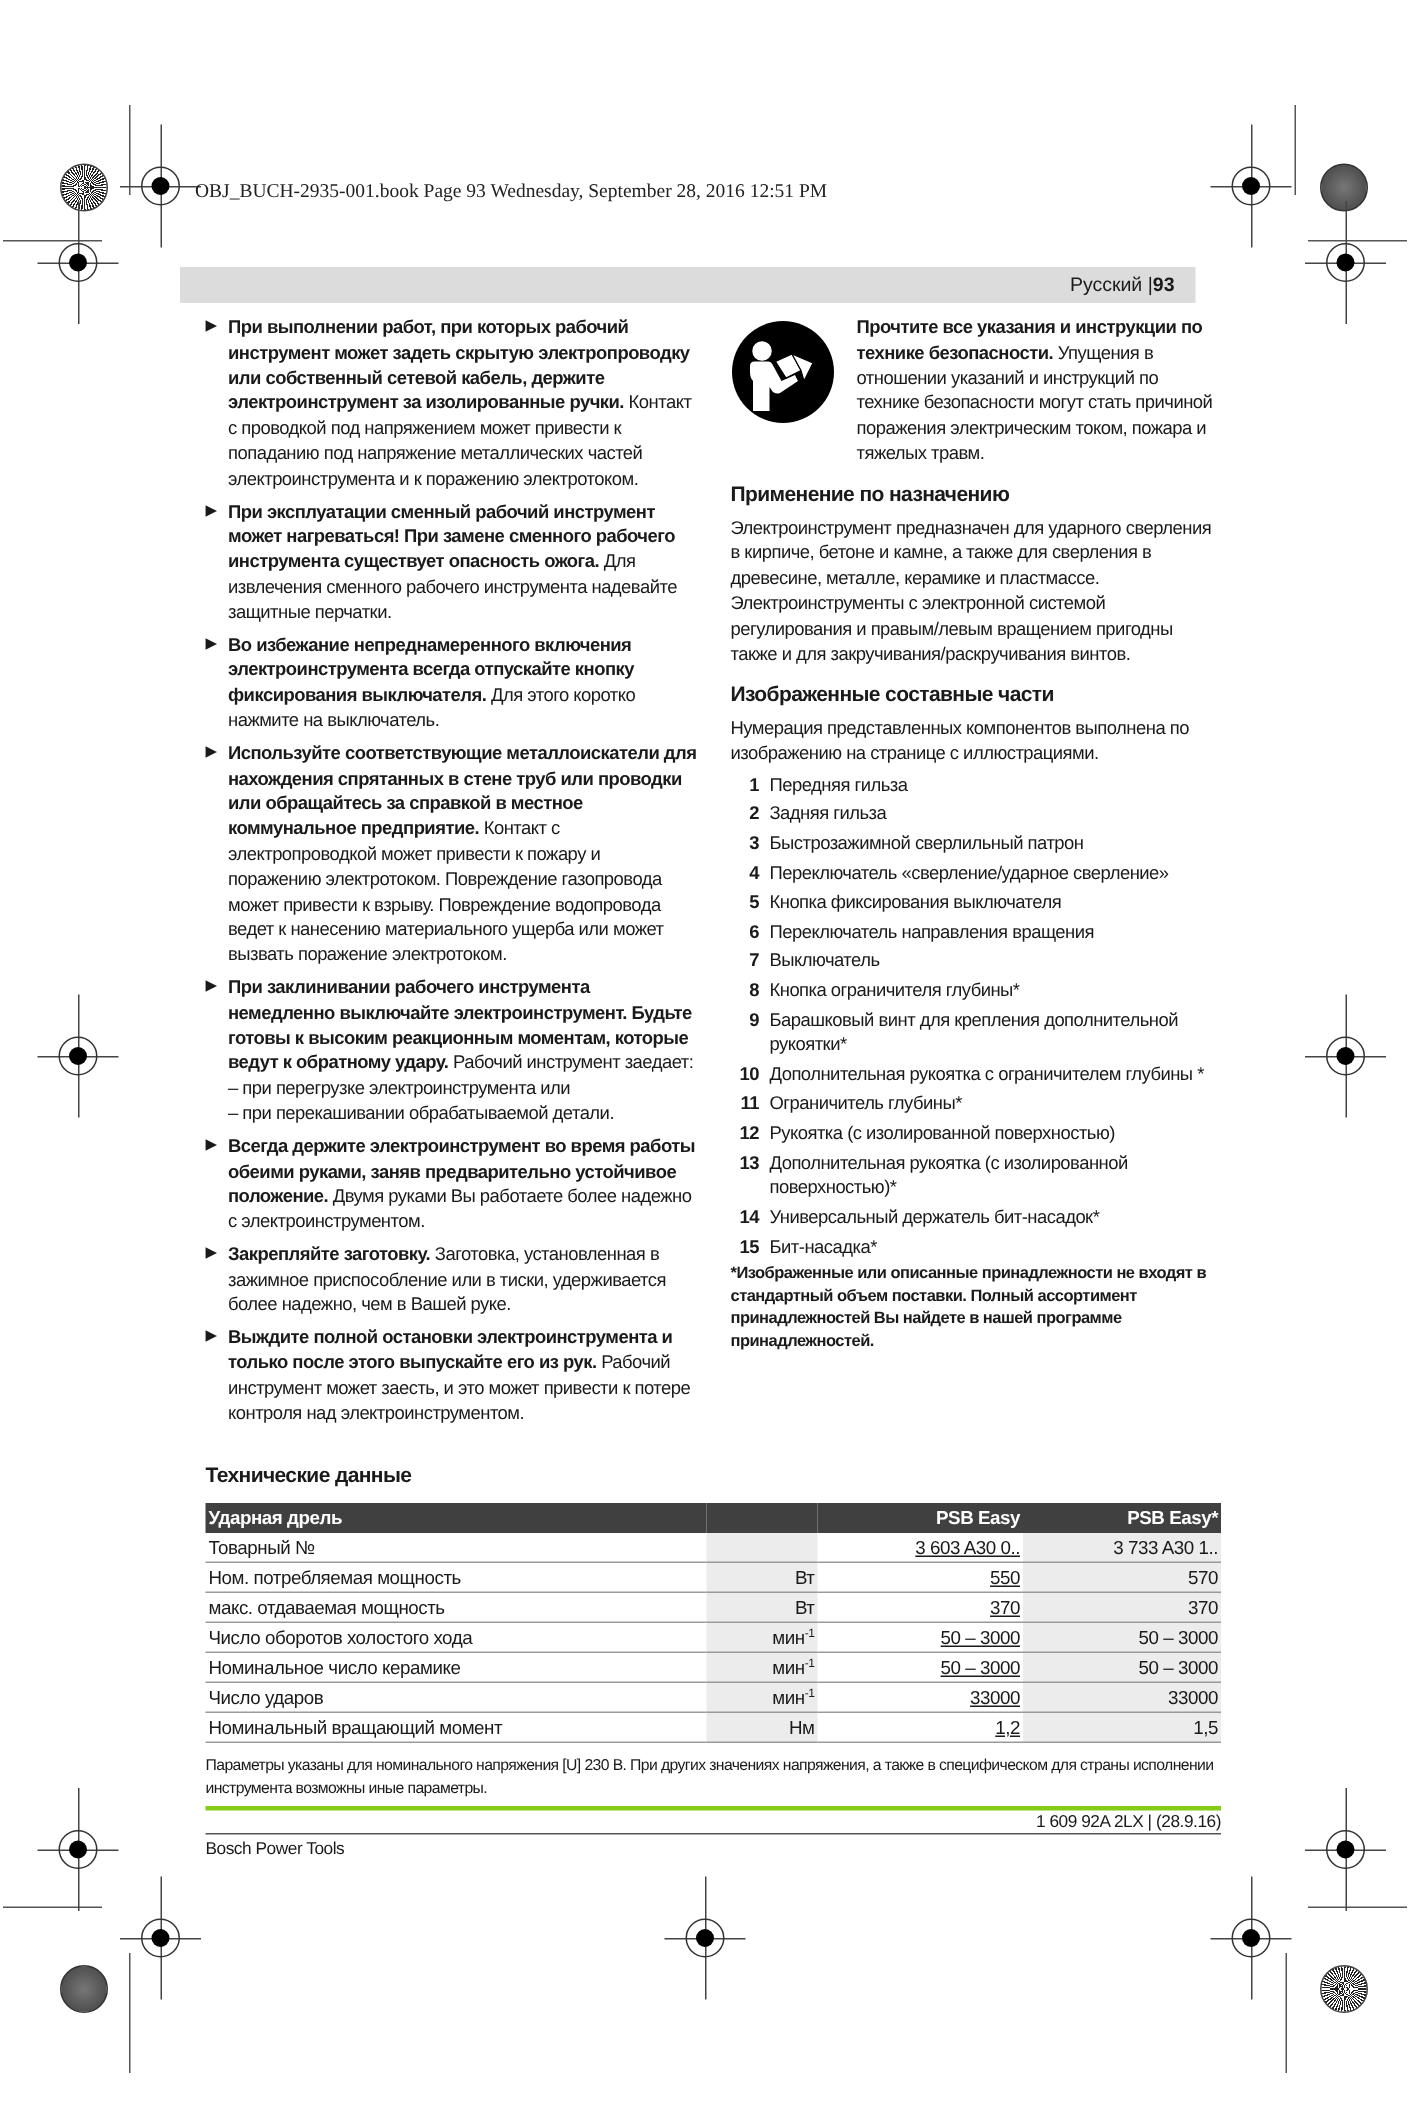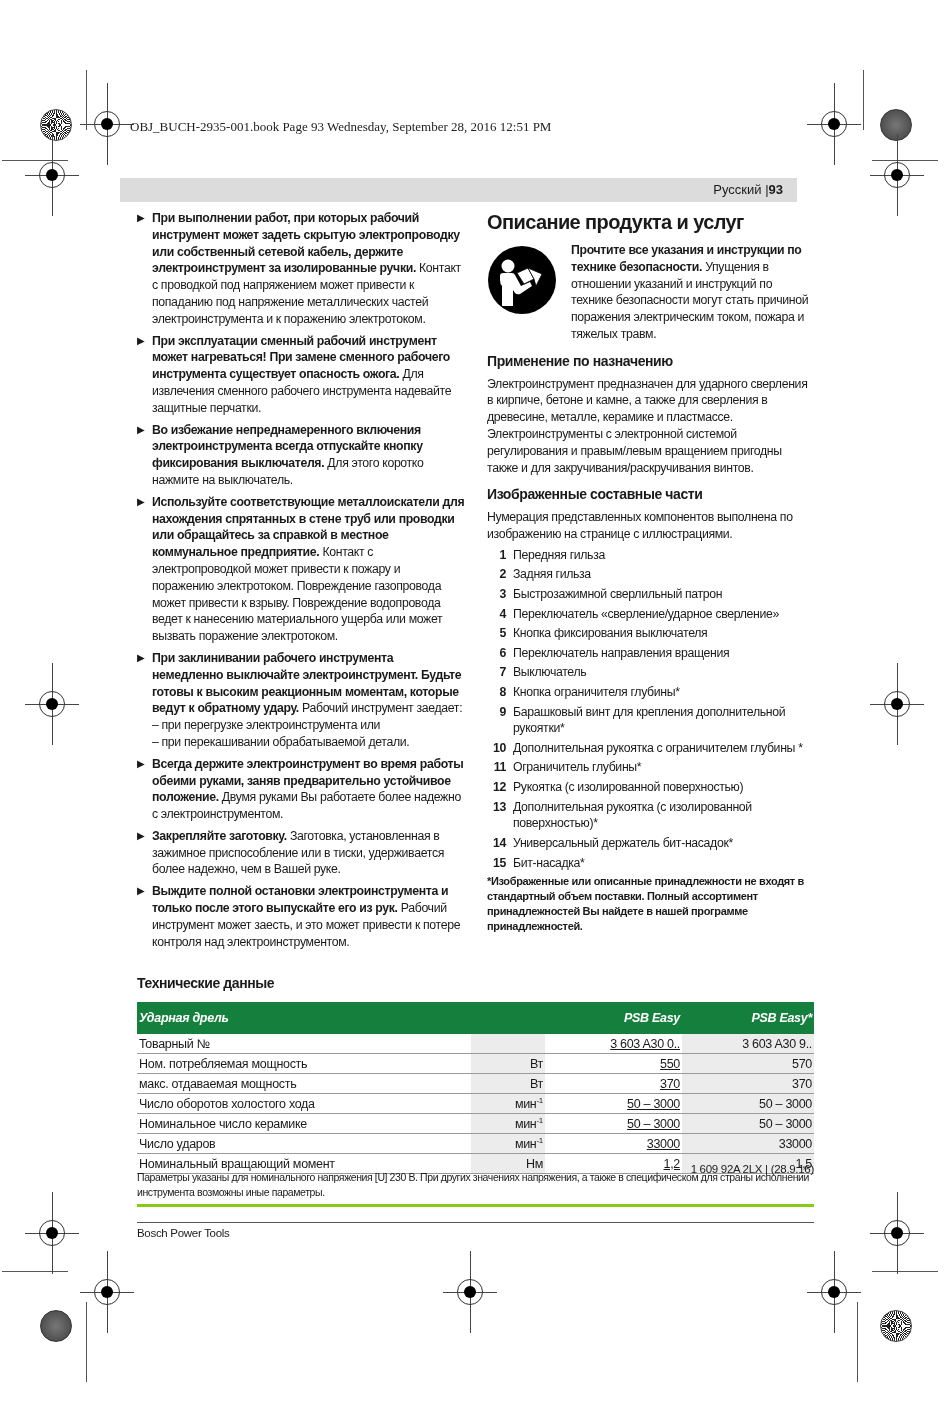--- a/index.html
+++ b/index.html
@@ -43,34 +43,34 @@
   .safety .txt { margin-left: 84px; }
 
   .parts { margin: 4px 0 0 0; padding: 0; list-style: none; }
   .parts li { position: relative; padding-left: 26px; margin-bottom: 2.8px; }
   .parts li .num { position: absolute; left: 0; width: 19px; text-align: right; font-weight: bold; }
   .footnote { font-weight: bold; font-size: 11px; line-height: 15px; letter-spacing: -0.35px; margin-top: 3px; }
 
   .tech-title { position: absolute; left: 137px; top: 975px; font-size: 14px; font-weight: bold; letter-spacing: -0.4px; }
   table.tech { position: absolute; left: 137px; top: 1002px; width: 677px; border-collapse: collapse;
                font-size: 12.5px; letter-spacing: -0.3px; }
-  table.tech th { background: #15803d; color: #fff; font-weight: bold; height: 32px; padding: 0 2px; text-align: right; font-style: italic; }
+  table.tech th { background: #404040; color: #fff; font-weight: bold; height: 20px; padding: 0 2px; text-align: right; }
   table.tech th:first-child { text-align: left; }
   table.tech td { height: 19px; padding: 0 2px; border-bottom: 1.5px solid #9a9a9a; }
   table.tech td.lbl { text-align: left; width: 330px; }
   table.tech td.unit { text-align: right; background: #ececec; width: 70px; }
   table.tech td.v1 { text-align: right; width: 133px; text-decoration: underline; }
   table.tech td.v2 { text-align: right; background: #ececec; }
   table.tech td sup { font-size: 8px; }
   .tech-note { position: absolute; left: 137px; top: 1170px; width: 677px; font-size: 10.5px; line-height: 15px;
                letter-spacing: -0.4px; padding-bottom: 4px; border-bottom: 3px solid #84cc16; }
 
   .footer-line { position: absolute; left: 137px; top: 1222px; width: 677px; height: 1px; background: #555; }
   .footer-left { position: absolute; left: 137px; top: 1227px; font-size: 11.5px; letter-spacing: -0.3px; }
-  .footer-right { position: absolute; right: 136px; top: 1163px; font-size: 11.5px; letter-spacing: -0.3px; }
+  .footer-right { position: absolute; right: 136px; top: 1209px; font-size: 11.5px; letter-spacing: -0.3px; }
 </style>
 </head>
 <body>
 
 <div>
   <div class="vline" style="left:86px;top:70px;height:60px;"></div>
   <div class="vline" style="left:863px;top:70px;height:60px;"></div>
   <div class="hline" style="left:2px;top:160px;width:66px;"></div>
   <div class="hline" style="left:872px;top:160px;width:66px;"></div>
   <div class="hline" style="left:2px;top:1271px;width:66px;"></div>
@@ -191,21 +191,20 @@
     <span class="arrow">▶</span>
     <b>Закрепляйте заготовку.</b><span> Заготовка, установленная в зажимное приспособление или в тиски, удерживается более надежно, чем в Вашей руке.</span>
   </div>
   <div class="bullet">
     <span class="arrow">▶</span>
     <b>Выждите полной остановки электроинструмента и только после этого выпускайте его из рук.</b><span> Рабочий инструмент может заесть, и это может привести к потере контроля над электроинструментом.</span>
   </div>
 </div>
 
 <div class="col col-right">
-  <h1 class="sec">Описание продукта и услуг</h1>
 
   <div class="safety">
     <svg class="icon" viewBox="0 0 68 68">
       <circle cx="34" cy="34" r="34" fill="#000"></circle>
       <circle cx="20" cy="20" r="6.5" fill="#fff"></circle>
       <path d="M12 30 Q12 27 15 27 L24 27 Q26 27 27 29 L33 40 L42 36 L44 40 L32 48 Q29 49 27 47 L25 44 L25 60 L14 60 L14 40 Q12 38 12 34 Z" fill="#fff"></path>
       <path d="M29 27 L40 22 L46 33 L36 38 Z" fill="#fff" stroke="#000" stroke-width="0.8"></path>
       <path d="M40 22 L54 28 L48 40 L46 33 Z" fill="#fff" stroke="#000" stroke-width="0.8"></path>
     </svg>
     <div class="txt">
@@ -247,21 +246,21 @@
       <th></th>
       <th>PSB Easy</th>
       <th>PSB Easy*</th>
     </tr>
   </thead>
   <tbody>
     <tr>
       <td class="lbl">Товарный №</td>
       <td class="unit"><span></span><sup></sup></td>
       <td class="v1">3 603 A30 0..</td>
-      <td class="v2">3 603 A30 9..</td>
+      <td class="v2">3 733 A30 1..</td>
     </tr>
     <tr>
       <td class="lbl">Ном. потребляемая мощность</td>
       <td class="unit"><span>Вт</span><sup></sup></td>
       <td class="v1">550</td>
       <td class="v2">570</td>
     </tr>
     <tr>
       <td class="lbl">макс. отдаваемая мощность</td>
       <td class="unit"><span>Вт</span><sup></sup></td>

